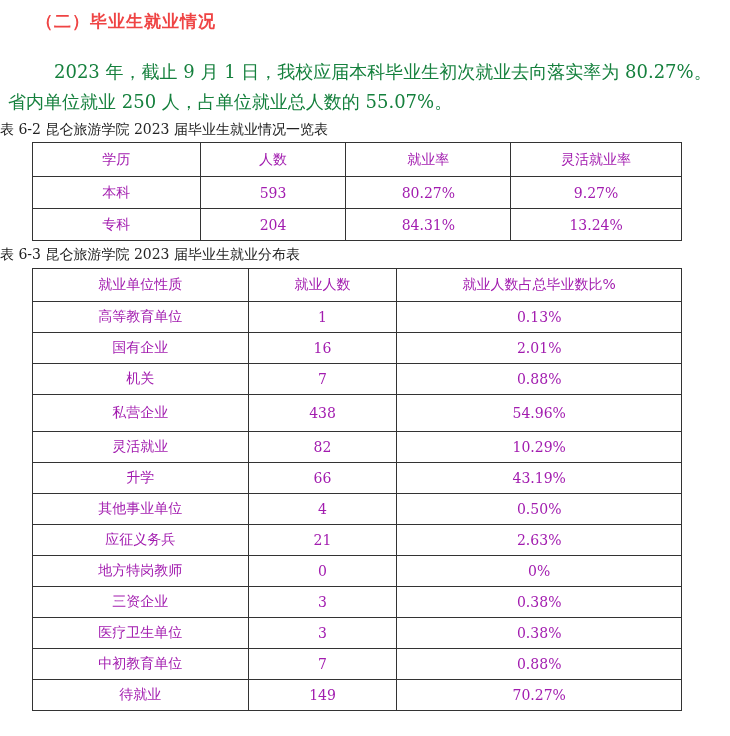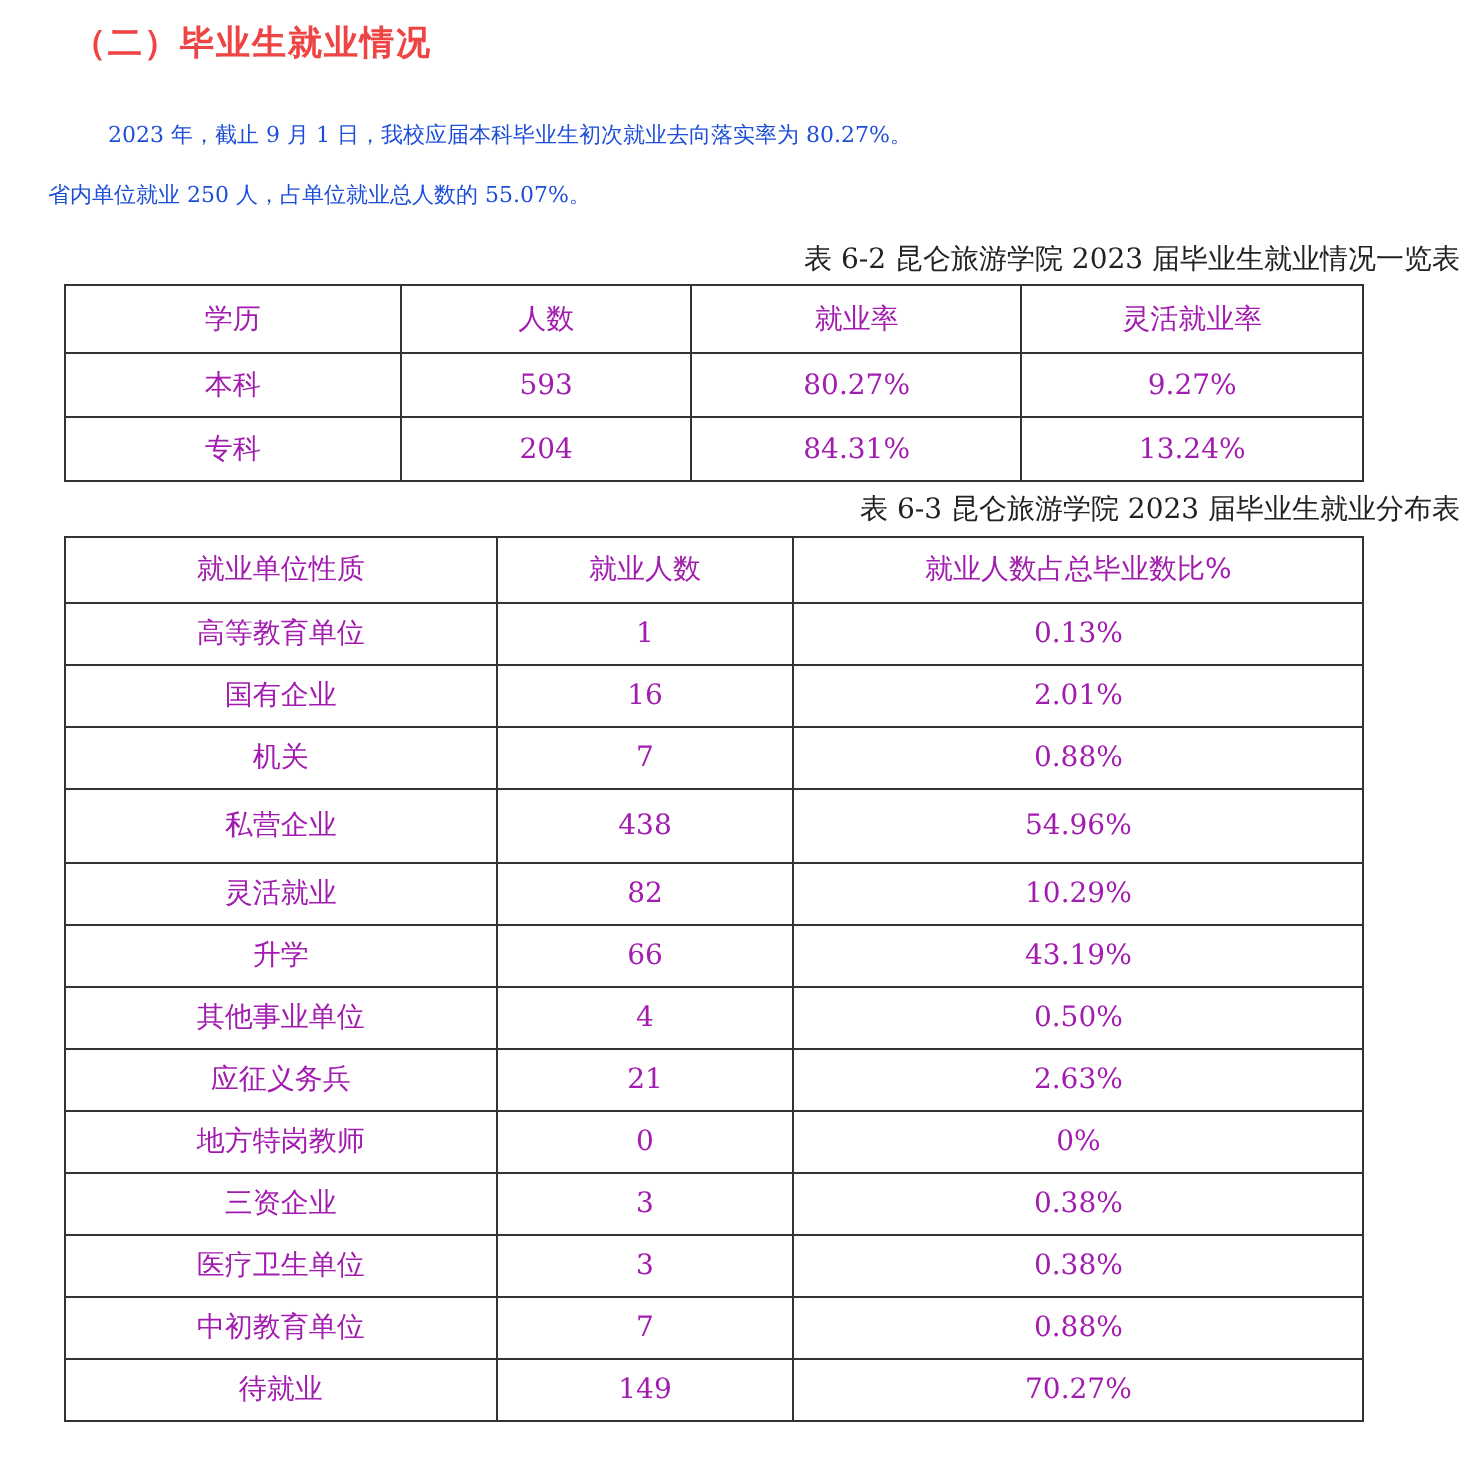--- a/index.html
+++ b/index.html
@@ -7,26 +7,26 @@
     width: 730px; height: 736px; position: relative; overflow: hidden;
     font-family: "DejaVu Serif", "Liberation Serif", serif;
     color: #2a2a2a;
   }
   .heading {
     position: absolute; left: 36px; top: 10px;
     font-family: "DejaVu Sans", "Liberation Sans", sans-serif;
     font-size: 17px; font-weight: bold; color: #ef4444; letter-spacing: 1px;
   }
   .para {
-    position: absolute; font-size: 11px; color: #1d4ed8; white-space: nowrap;
+    position: absolute; font-size: 18px; color: #15803d; white-space: nowrap;
   }
   .p1 { left: 54px; top: 60px; }
-  .p2 { left: 24px; top: 90px; text-align: center; }
+  .p2 { left: 8px; top: 90px; text-align: center; }
   .caption {
-    position: absolute; left: 0; width: 730px; text-align: right;
+    position: absolute; left: 0; width: 730px; text-align: left;
     font-size: 14px; color: #222;
   }
   .cap1 { top: 121px; }
   .cap2 { top: 246px; }
   table {
     position: absolute; border-collapse: collapse;
     font-size: 14px; color: #a21caf;
   }
   td, th {
     border: 1.4px solid #333; text-align: center; font-weight: normal;

